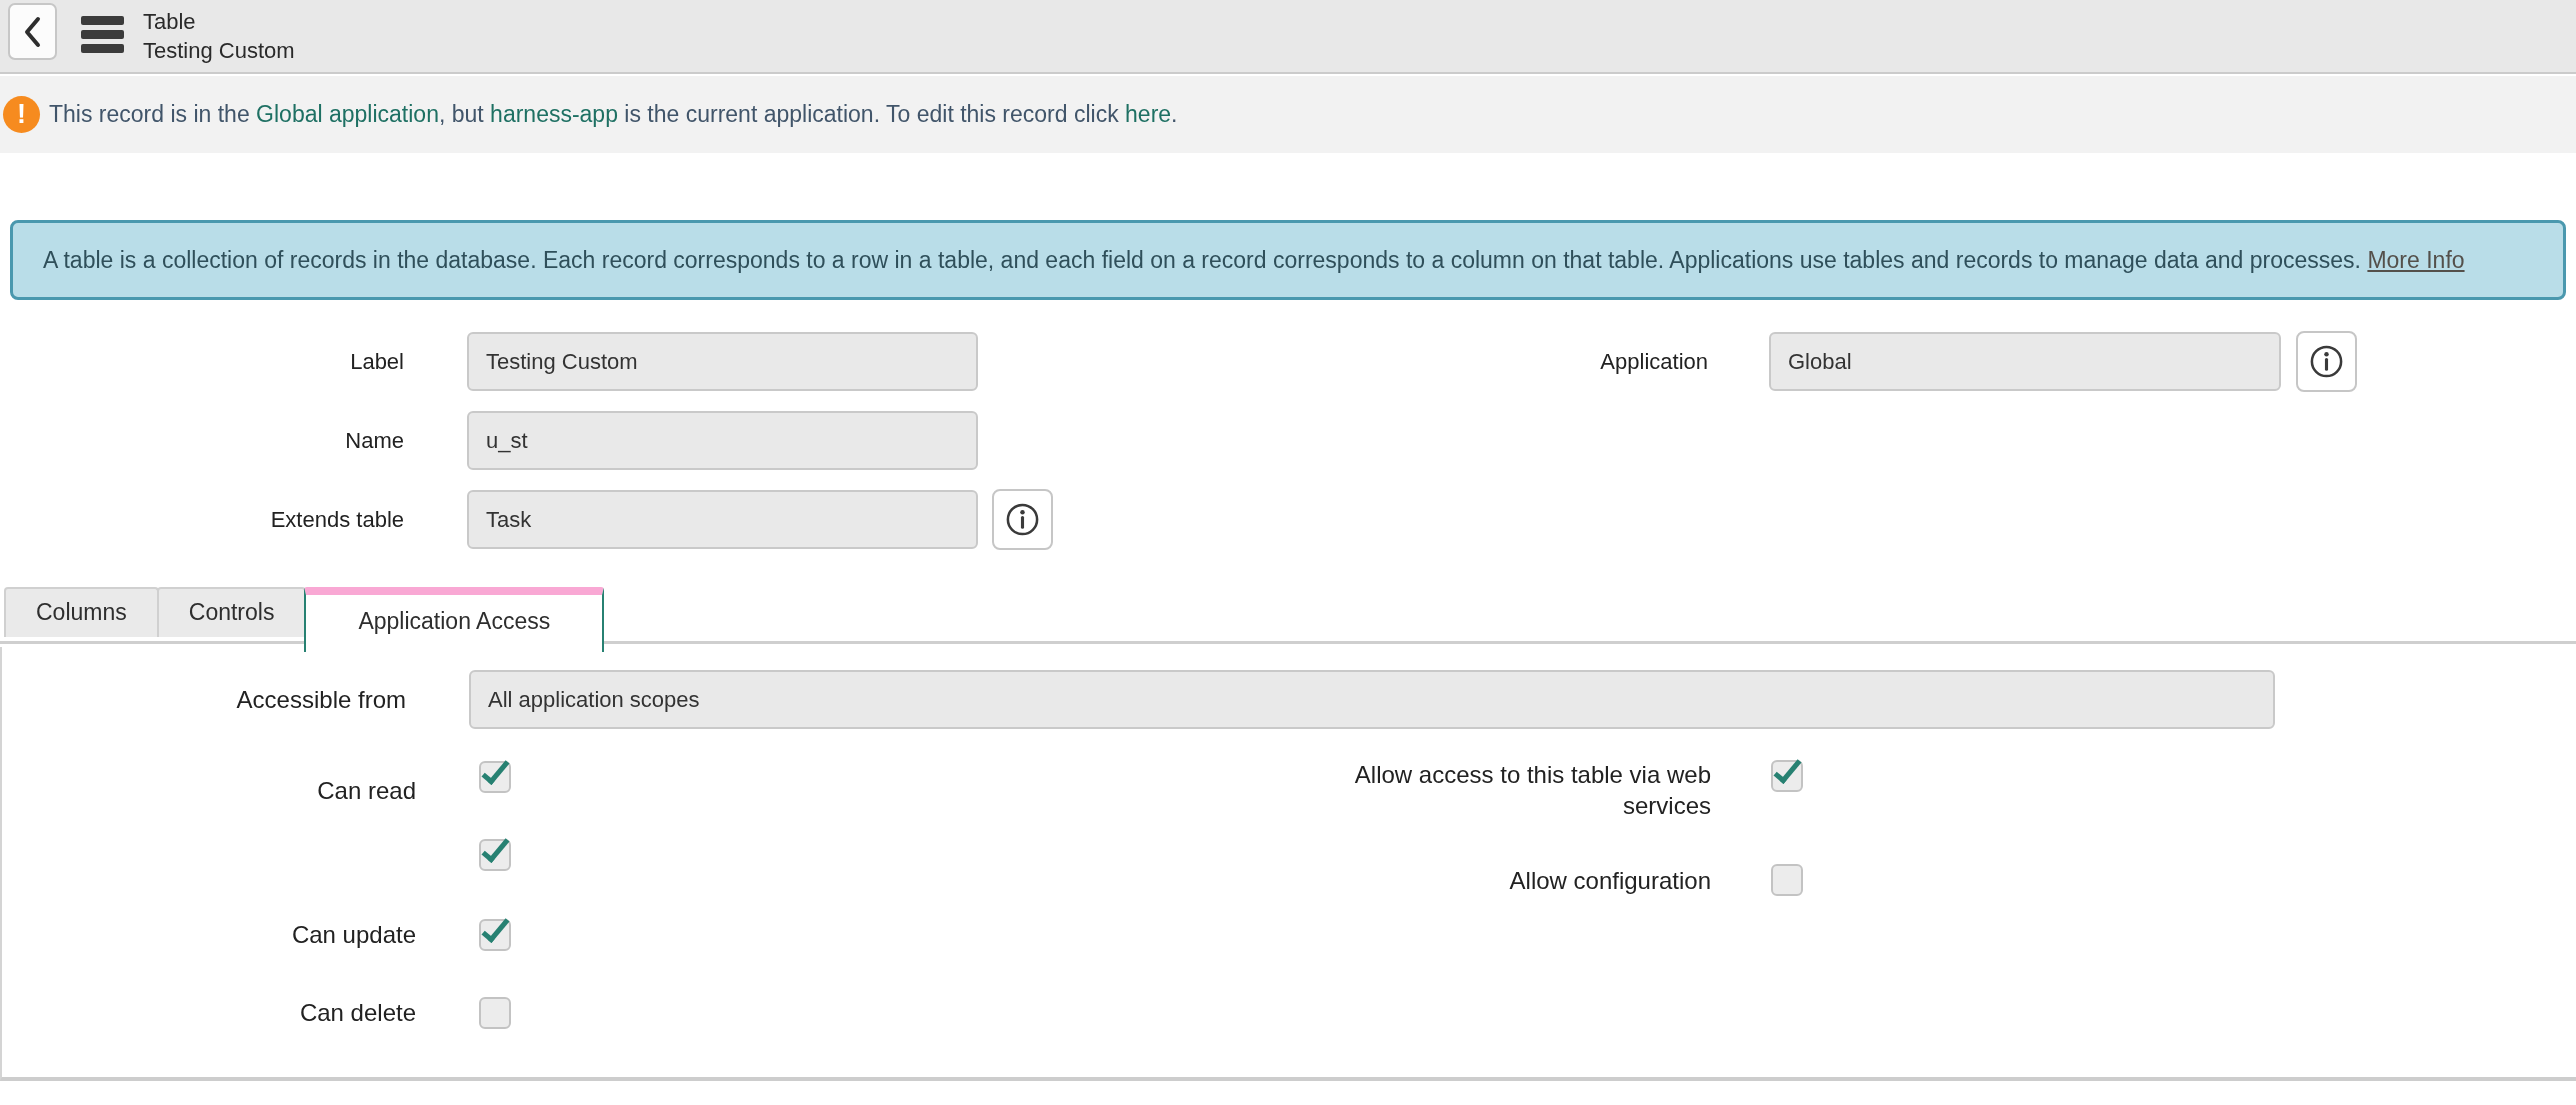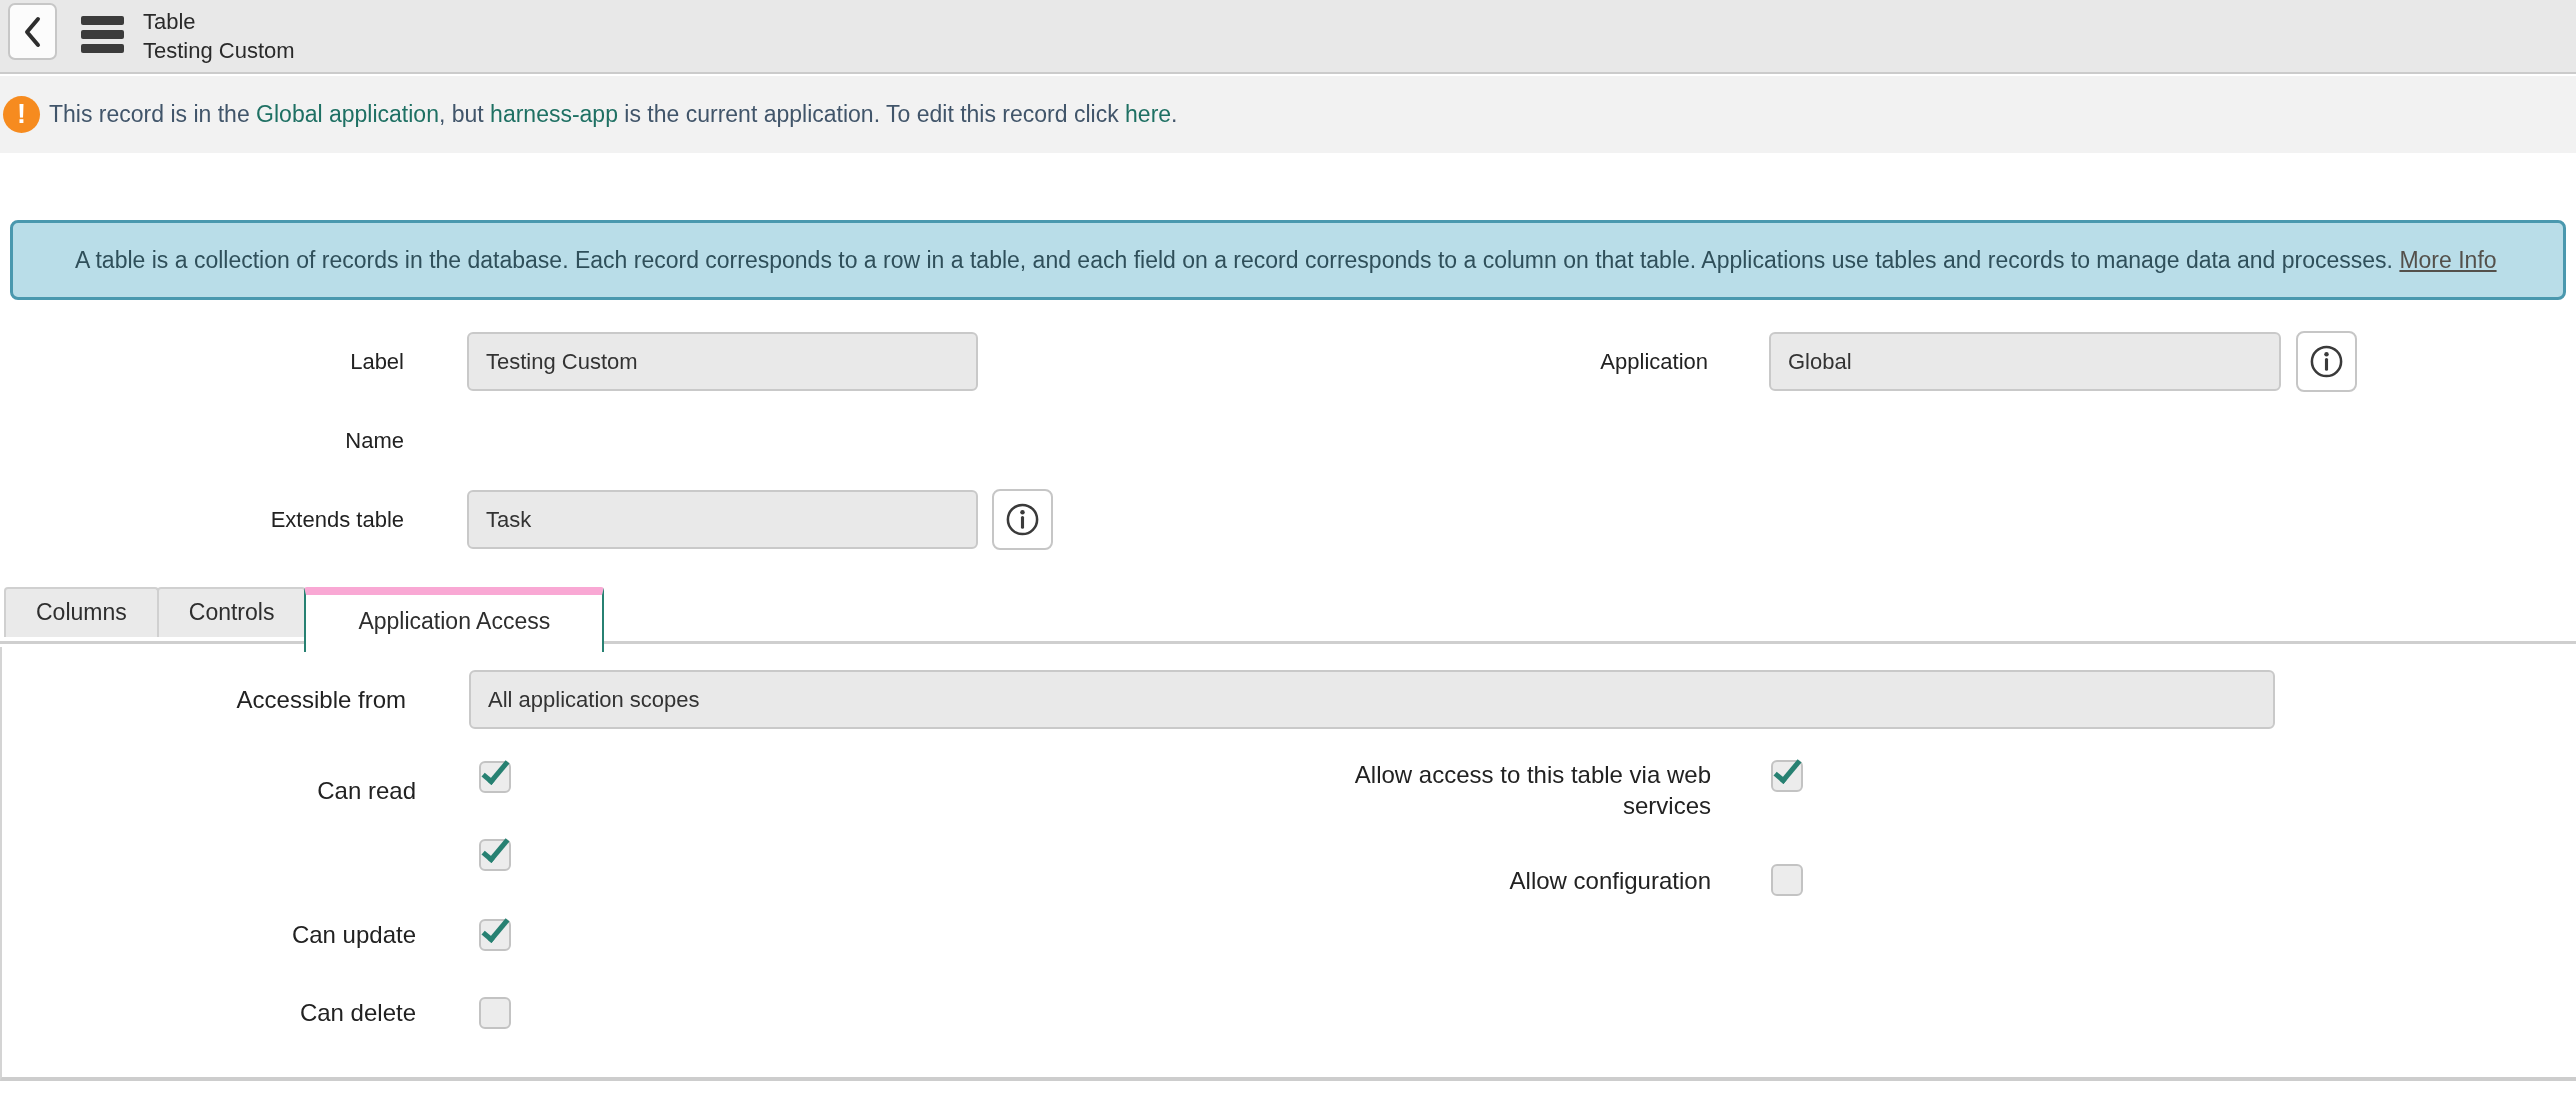--- a/index.html
+++ b/index.html
@@ -36,21 +36,21 @@
   }
   .warn-text { position:absolute; left:49px; top:0; line-height:77px; white-space:nowrap; }
   .warn-text a, .tlink { color:#1e7063; text-decoration:none; cursor:pointer; }
 
   
   .banner {
     position:absolute; top:220px; left:10px; width:2556px; height:80px;
     background:#b9dde8; border:3px solid #4a98ae; border-radius:8px;
     font-size:23px; color:#2f4f5a;
   }
-  .banner-inner { padding-left:30px; line-height:74px; white-space:nowrap;margin-left:32px; }
+  .banner-inner { padding-left:30px; line-height:74px; white-space:nowrap; }
   .moreinfo { color:#54504b; text-decoration:underline; cursor:pointer; }
 
   
   .form-label {
     position:absolute; left:0; width:404px; text-align:right;
     font-size:22px; color:#222; line-height:59px;
   }
   .fld {
     position:absolute; height:59px; background:#e9e9e9;
     border:2px solid #c9c9c9; border-radius:6px;
@@ -142,20 +142,21 @@
   </div>
 
   <div class="banner">
     <div class="banner-inner"><span>A table is a collection of records in the database. Each record corresponds to a row in a table, and each field on a record corresponds to a column on that table. Applications use tables and records to manage data and processes. </span><a class="moreinfo">More Info</a></div>
   </div>
 
   <div class="form-label" style="top:332px;padding-left:20px;">Label</div>
   <div class="fld" style="top:332px; left:467px; width:511px;">Testing Custom</div>
 
   <div class="form-label" style="top:411px;">Name</div>
+  <div class="fld" style="top:411px; left:467px; width:511px;">u_st</div>
 
   <div class="form-label" style="top:490px;">Extends table</div>
   <div class="fld" style="top:490px; left:467px; width:511px;">Task</div>
   <div class="info-btn" style="top:489px; left:992px;">
     <span>
       <svg width="37" height="37" viewBox="0 0 38 38">
         <circle cx="19" cy="19" r="15" fill="none" stroke="#3a3a3a" stroke-width="2.6"></circle>
         <line x1="19" y1="17" x2="19" y2="27" stroke="#3a3a3a" stroke-width="3.2" stroke-linecap="round"></line>
         <circle cx="19" cy="11.5" r="2.3" fill="#3a3a3a"></circle>
       </svg>

